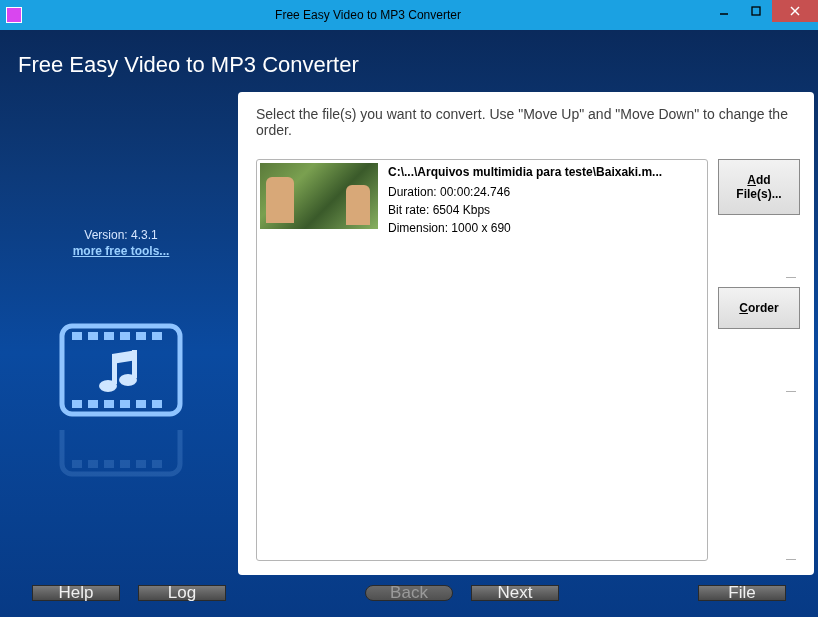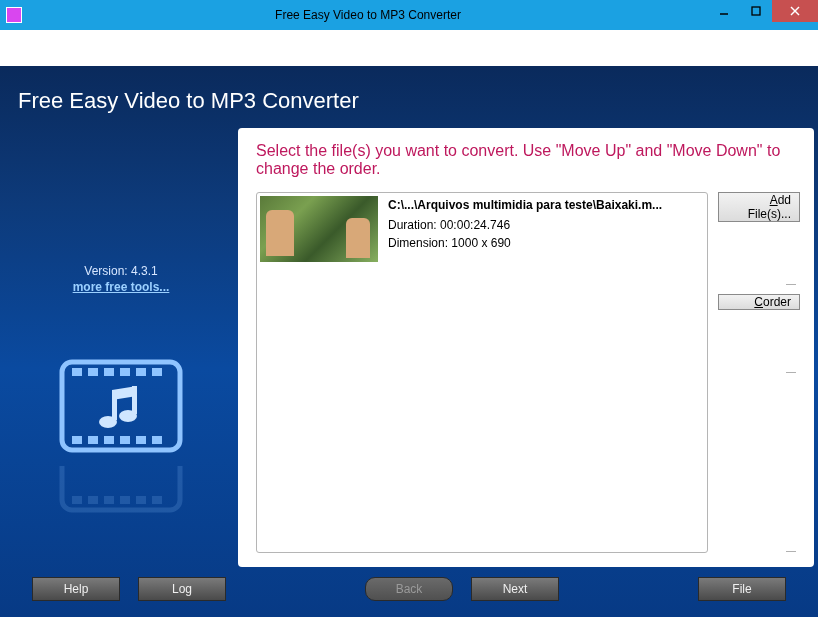--- a/index.html
+++ b/index.html
@@ -1,18 +1,18 @@
 <!DOCTYPE html>
 <html><head>
 <meta charset="utf-8">
 <style>
 * { margin: 0; padding: 0; box-sizing: border-box; font-family: "Segoe UI", Tahoma, sans-serif; }
 body { background: #d8d8d8; width: 818px; height: 617px; overflow: hidden; }
 
-.window { width: 818px; height: 617px; background: #fff; display: flex; flex-direction: column; gap: 36px; }
+.window { width: 818px; height: 617px; background: #fff; display: flex; flex-direction: column; }
 
 .titlebar { height: 30px; background: #1ba1e2; display: flex; align-items: center; position: relative; }
 .titlebar-icon { width: 16px; height: 16px; margin: 0 6px; background: #d946ef; border: 1px solid #fff; }
 .titlebar-title { flex: 1; text-align: center; font-size: 12px; color: #000; }
 .titlebar-controls { display: flex; height: 100%; }
 .titlebar-btn { width: 32px; height: 22px; display: flex; align-items: center; justify-content: center; font-size: 13px; color: #000; cursor: pointer; }
 .titlebar-btn.close { width: 46px; background: #c75050; color: #fff; }
 .titlebar-btn.close svg { width: 10px; height: 10px; }
 
 .app-body { flex: 1; background: linear-gradient(to bottom, #0a2a5c 0%, #0d3a7a 25%, #0a4aa0 55%, #073a85 100%); display: flex; flex-direction: column; padding: 4px; }
@@ -22,42 +22,42 @@
 
 .app-main { flex: 1; display: flex; gap: 0; }
 
 .sidebar { width: 234px; display: flex; flex-direction: column; align-items: center; padding-top: 110px; }
 .version { color: #d6e6ff; font-size: 12px; text-align: center; margin-top: 26px; }
 .more-tools { color: #9bd0ff; font-size: 12px; text-decoration: underline; cursor: pointer; margin-top: 2px; font-weight: bold; }
 .film-icon-wrap { margin-top: 62px; text-align: center; }
 .film-reflection { opacity: 0.18; transform: scaleY(-1); margin-top: 2px; filter: blur(0.5px); }
 
 .content-panel { flex: 1; background: #fff; border-radius: 4px; padding: 14px 14px 14px 18px; display: flex; flex-direction: column; }
-.instruction { font-size: 16px; color: #be185d; margin-bottom: 14px; }
+.instruction { font-size: 14px; color: #404040; margin-bottom: 21px; }
 .panel-row { flex: 1; display: flex; gap: 10px; }
 
 .file-list { flex: 1; border: 1px solid #b5b5b5; border-radius: 3px; padding: 3px; background: #fff; display: flex; flex-direction: column; }
 .file-item { display: flex; gap: 10px; }
 .thumb { width: 118px; height: 66px; background: linear-gradient(135deg,#5a7a3a 0%,#7aa050 30%,#3a5a2a 60%,#88b060 100%); position: relative; }
 .thumb::before { content:""; position:absolute; left:6px; top:14px; width:28px; height:46px; background:#d8a878; border-radius:6px 6px 0 0; }
 .thumb::after { content:""; position:absolute; right:8px; top:22px; width:24px; height:40px; background:#d8a878; border-radius:6px 6px 0 0; }
 .file-info { font-size: 12px; color: #000; line-height: 1.5; }
 .file-path { font-weight: bold; margin-bottom: 2px; }
 
 .side-buttons { width: 82px; display: flex; flex-direction: column; gap: 8px; }
 .side-buttons .spacer-sm { height: 40px; }
 .side-buttons .spacer-lg { flex: 1; }
 .tiny-dash { height: 8px; color: #999; font-size: 10px; text-align: right; padding-right: 4px; }
 
-.btn { background: linear-gradient(to bottom,#f2f2f2,#dcdcdc); border: 1px solid #8a8a8a; font-size: 12px; padding: 0 8px; cursor: pointer; text-align: right; color: #000; }
+.btn { background: linear-gradient(to bottom,#f2f2f2,#dcdcdc); border: 1px solid #8a8a8a; font-size: 12px; padding: 13px 8px; cursor: pointer; text-align: center; color: #000; font-weight: bold; }
 .btn u { text-decoration: underline; }
 
 .bottom-bar { padding: 10px 28px 12px 28px; display: flex; gap: 18px; }
 .bottom-bar .gap { flex: 1; }
-.nav-btn { width: 88px; height: 24px; background: linear-gradient(to bottom,#7a7a7a,#4a4a4a); border: 1px solid #2a2a2a; color: #f0f0f0; font-size: 12px; cursor: pointer; display: flex; align-items: center; justify-content: center; }
+.nav-btn { width: 88px; height: 16px; background: linear-gradient(to bottom,#7a7a7a,#4a4a4a); border: 1px solid #2a2a2a; color: #f0f0f0; font-size: 17px; cursor: pointer; display: flex; align-items: center; justify-content: center; }
 .nav-btn.disabled { color: #9a9a9a; background: linear-gradient(to bottom,#6a6a6a,#505050); cursor: default; border-radius: 10px; }
 </style>
 </head>
 <body>
 
 <div class="window">
 
   <div class="titlebar">
     <div class="titlebar-icon"></div>
     <div class="titlebar-title">Free Easy Video to MP3 Converter</div>
@@ -140,20 +140,21 @@
         <div class="instruction">Select the file(s) you want to convert. Use "Move Up" and "Move Down" to change the order.</div>
 
         <div class="panel-row">
 
           <div class="file-list">
             <div class="file-item">
               <div class="thumb"></div>
               <div class="file-info">
                 <div class="file-path">C:\...\Arquivos multimidia para teste\Baixaki.m...</div>
                 <div>Duration: 00:00:24.746</div>
+                <div>Bit rate: 6504 Kbps</div>
                 <div>Dimension: 1000 x 690</div>
               </div>
             </div>
           </div>
 
           <div class="side-buttons">
             <button class="btn"><u>A</u><span>dd File(s)...</span></button>
             <div class="spacer-sm"></div>
             <div class="tiny-dash">—</div>
             <button class="btn"><u>C</u><span>order</span></button>

